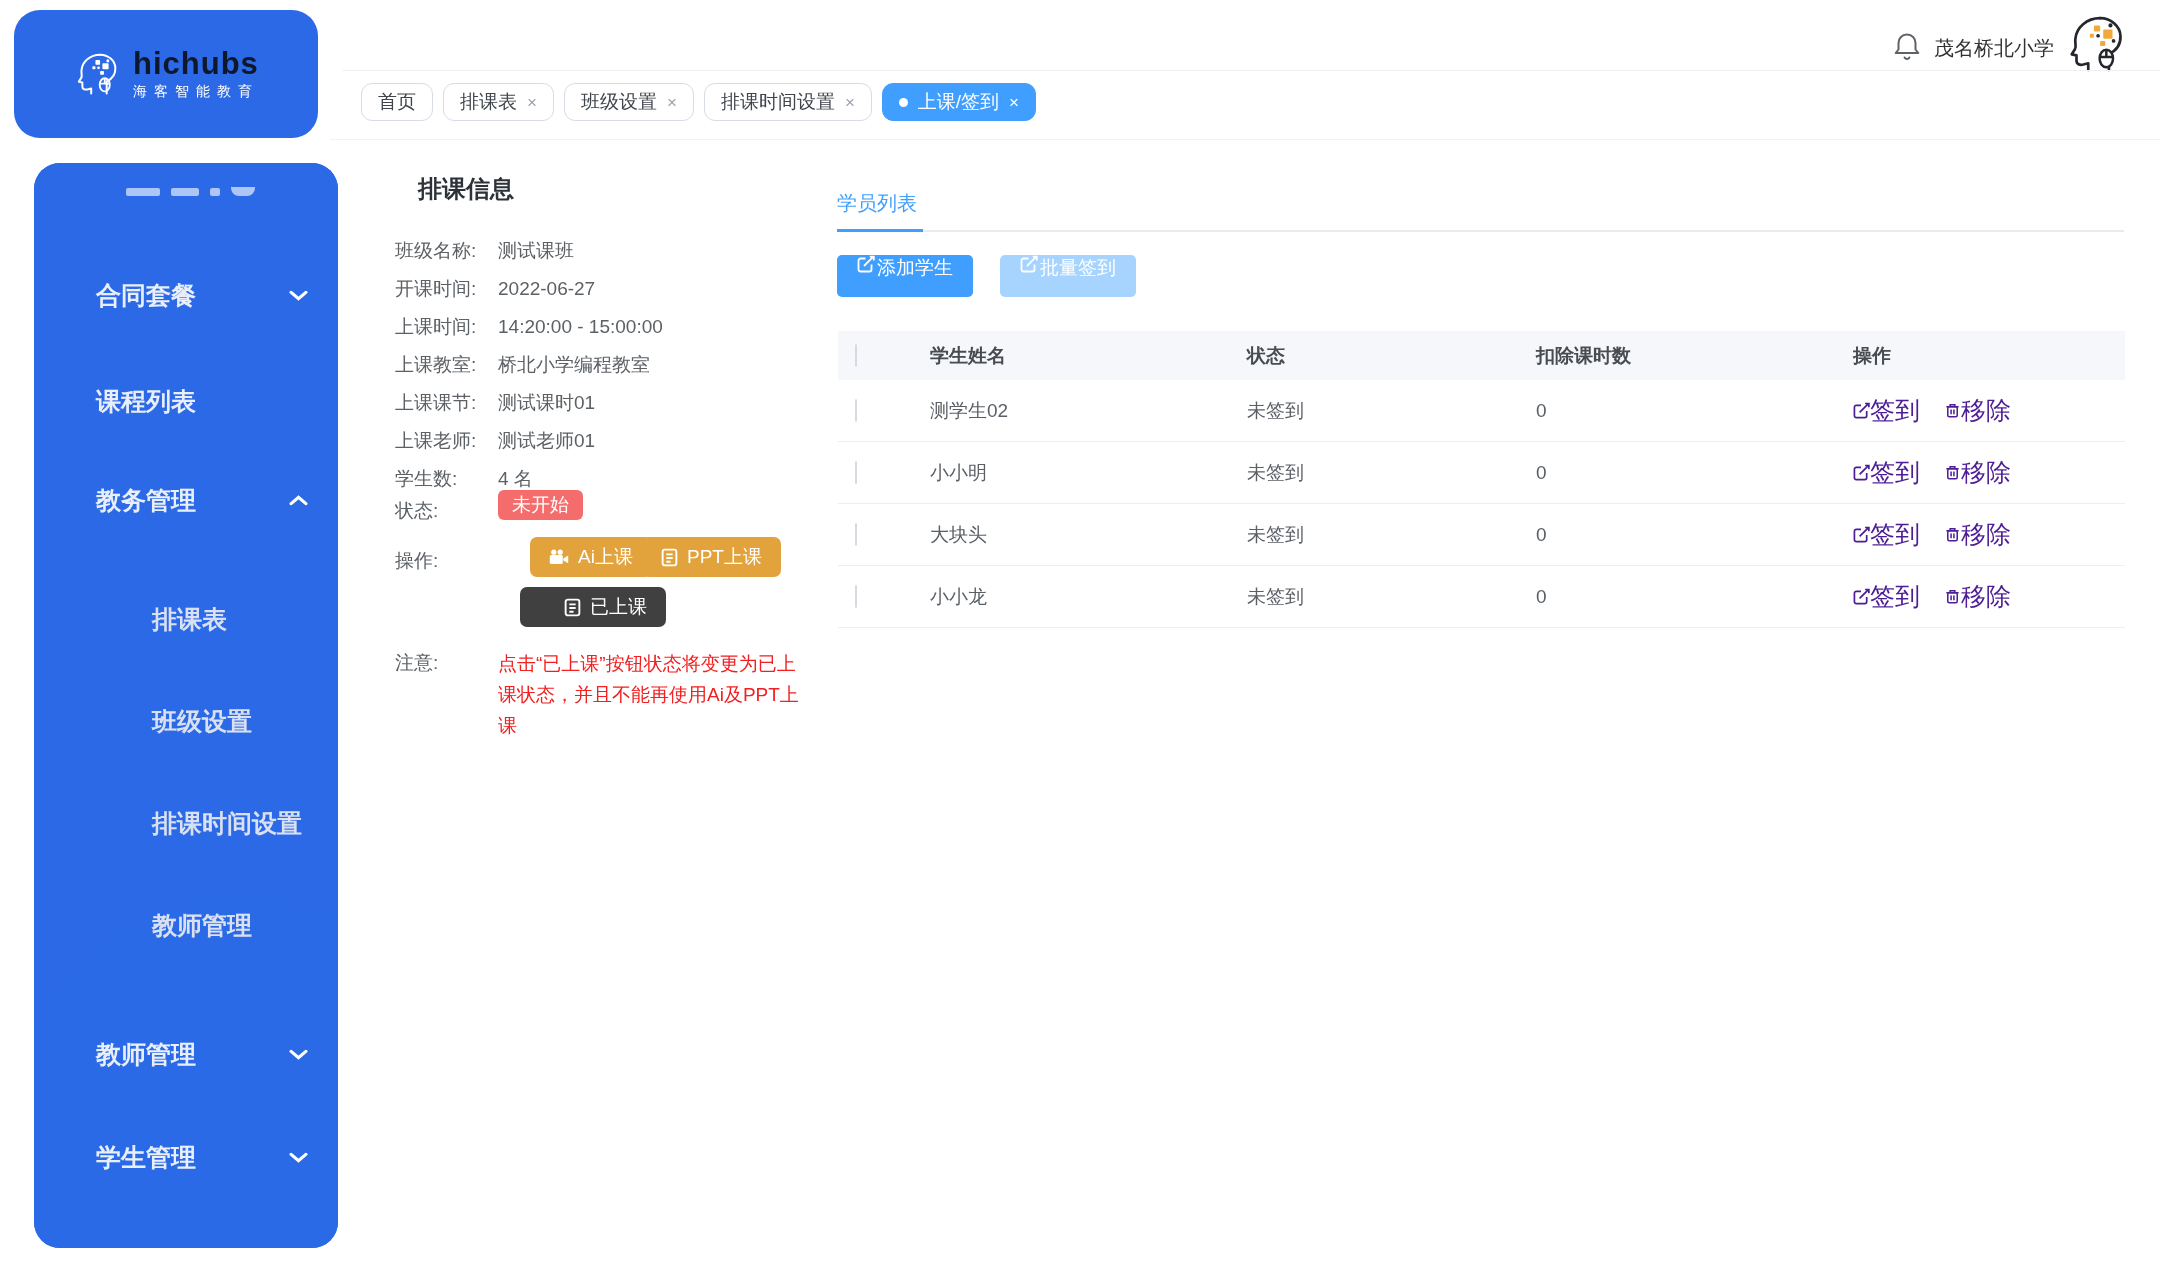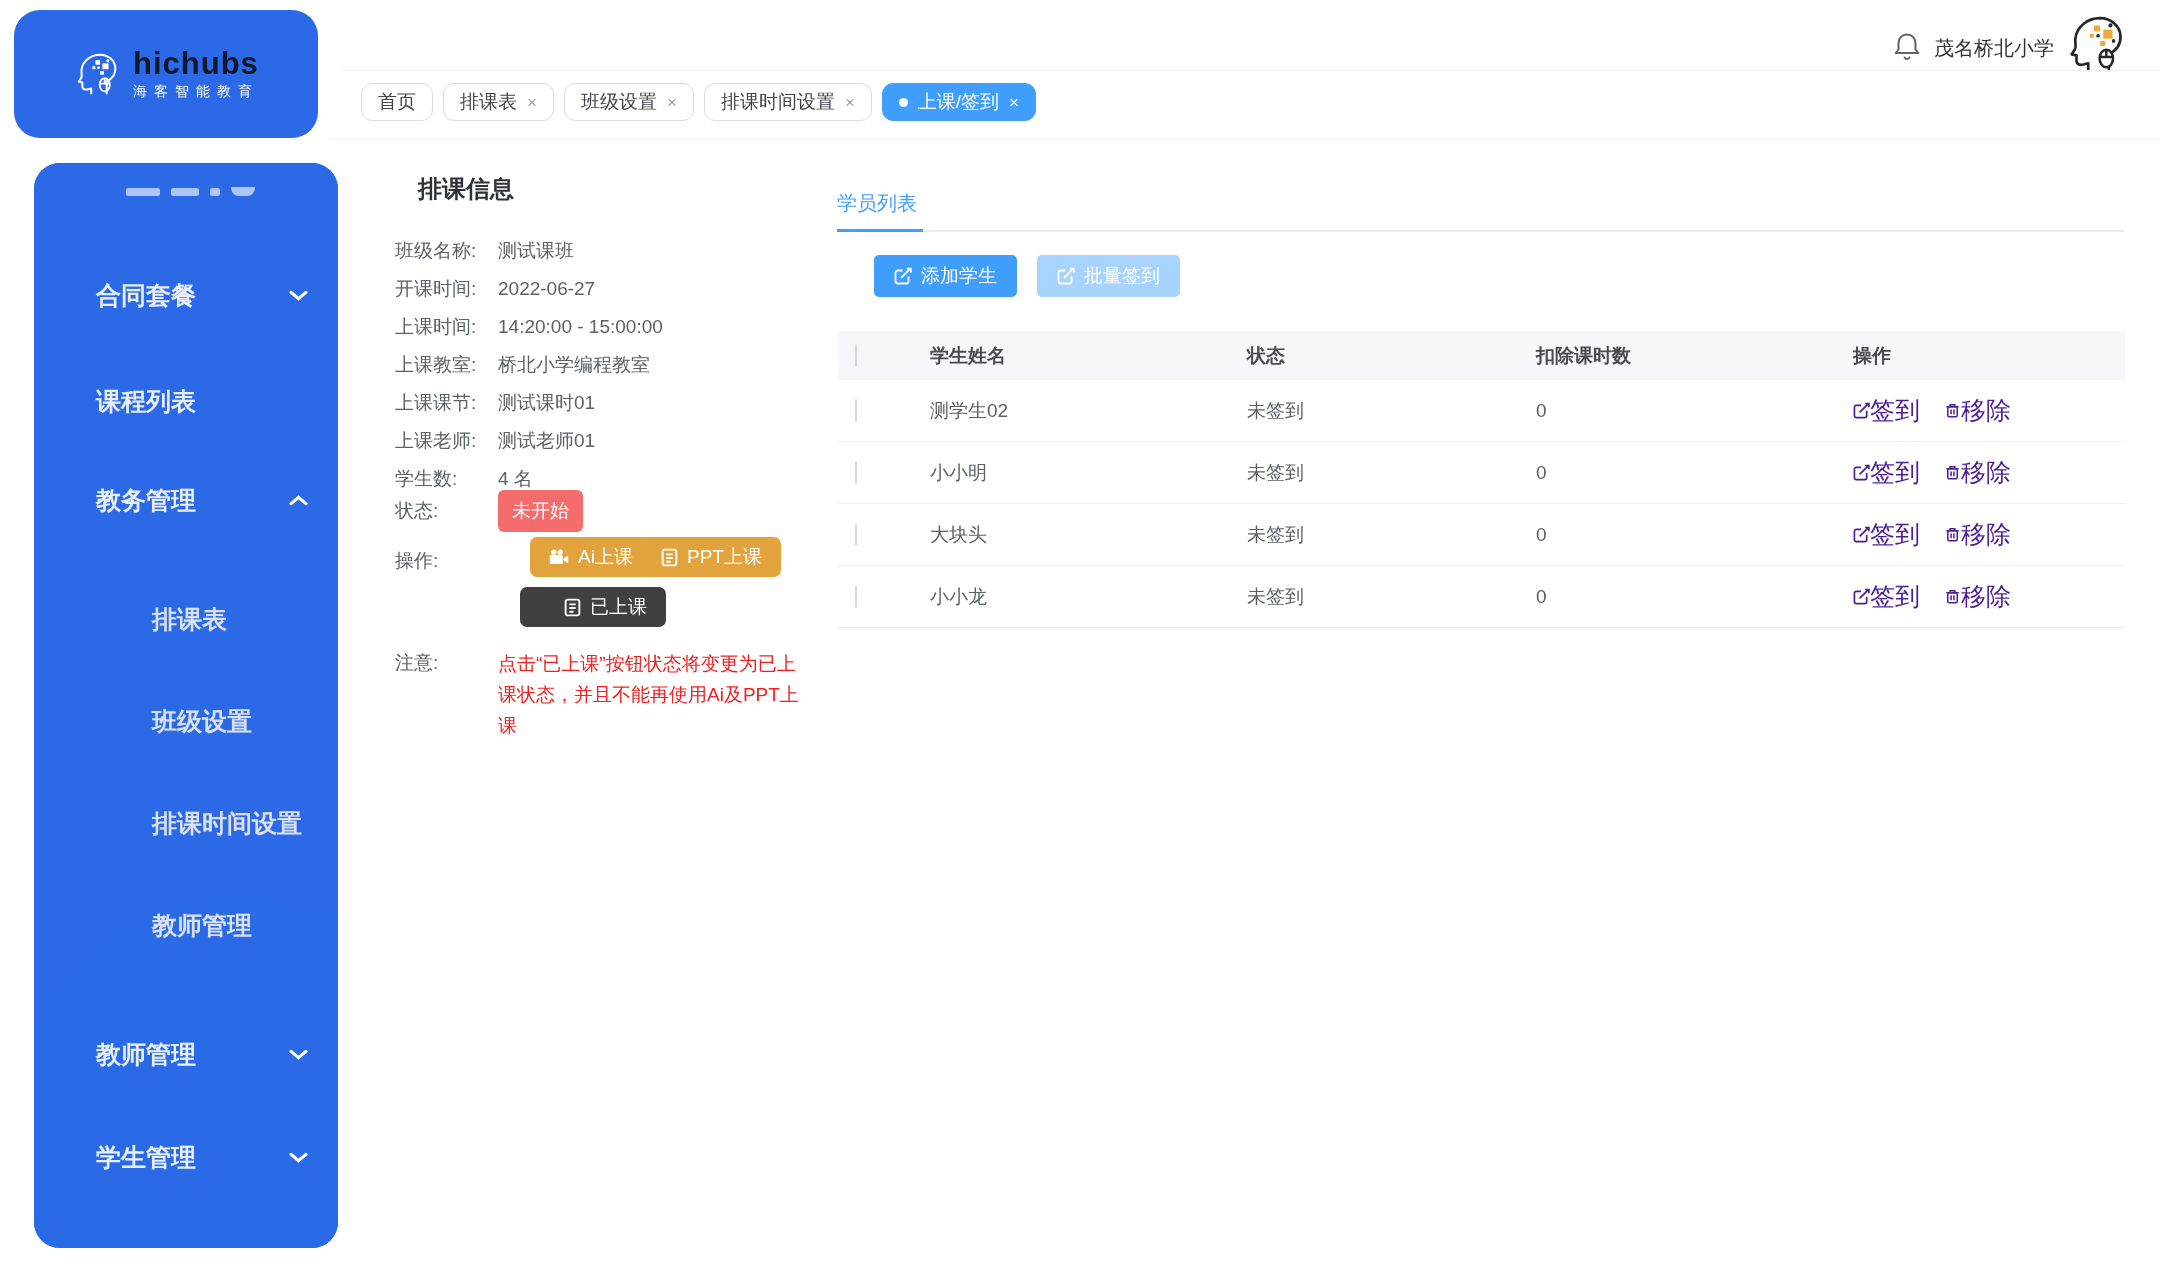--- a/index.html
+++ b/index.html
@@ -63,21 +63,21 @@
   .tab.active .dot { width: 9px; height: 9px; border-radius: 50%; background: #fff; }
   .tab.active .x { color: #fff; }
 
   
   .sched-title { position: absolute; left: 390px; top: 173px; font-size: 24px; font-weight: bold; color: #2d3238; margin-left: 28px; }
   .fields { position: absolute; left: 395px; top: 238px; display: flex; flex-direction: column; gap: 12px; font-size: 19px; color: #5c6166; }
   .frow { display: flex; line-height: 26px; }
   .frow .fl { width: 103px; flex: none; }
   .status-label { position: absolute; left: 395px; top: 498px; font-size: 19px; color: #5c6166; }
   .badge {
-    position: absolute; left: 498px; top: 490px; height: 42px; padding: 0 14px;
+    position: absolute; left: 498px; top: 490px; height: 30px; padding: 0 14px;
     background: #F56C6C; color: #fff; font-size: 19px; border-radius: 6px;
     display: flex; align-items: center;
   }
   .ops-label { position: absolute; left: 395px; top: 548px; font-size: 19px; color: #5c6166; }
   .obtn {
     position: absolute; height: 40px; border-radius: 7px; border: none; cursor: pointer;
     display: flex; align-items: center; gap: 9px; padding: 0 19px;
     color: #fff; font-size: 19px; background: #E3A33C;
   }
   .btn-ai   { left: 498px; top: 537px; margin-left: 32px; }
@@ -88,22 +88,22 @@
     position: absolute; left: 498px; top: 648px; width: 310px;
     font-size: 19px; line-height: 31px; color: #F22020; word-break: break-all;
   }
 
   
   .stu-title { position: absolute; left: 837px; top: 190px; font-size: 20px; color: #409EFF; cursor: pointer; }
   .underline-gray { position: absolute; left: 837px; top: 230px; width: 1287px; height: 2px; background: #E9EBF0; }
   .underline-blue { position: absolute; left: 837px; top: 229px; width: 86px; height: 3px; background: #409EFF; }
   .pbtn {
     position: absolute; top: 255px; height: 42px; border-radius: 5px; border: none; cursor: pointer;
-    display: flex; align-items: center; gap: 9px; padding: 0 20px;
-    color: #fff; font-size: 19px; margin-left: 37px;
+    display: flex; align-items: flex-start; gap: 2px; padding: 0 20px;
+    color: #fff; font-size: 19px;
   }
   .btn-add { left: 837px; background: #409EFF; }
   .btn-batch { left: 1000px; background: #A7D3FF; }
 
   .table { position: absolute; left: 838px; top: 331px; width: 1287px; }
   .thead, .trow { display: grid; grid-template-columns: 92px 317px 289px 317px 1fr; align-items: center; }
   .thead { height: 49px; background: #F5F7FA; font-weight: bold; color: #484b50; font-size: 19px; }
   .trow { height: 62px; border-bottom: 1px solid #EBEEF5; font-size: 19px; color: #5a5f66; }
   .cb {
     width: 18px; height: 18px; border: 1px solid #D5DAE1; border-radius: 4px;

